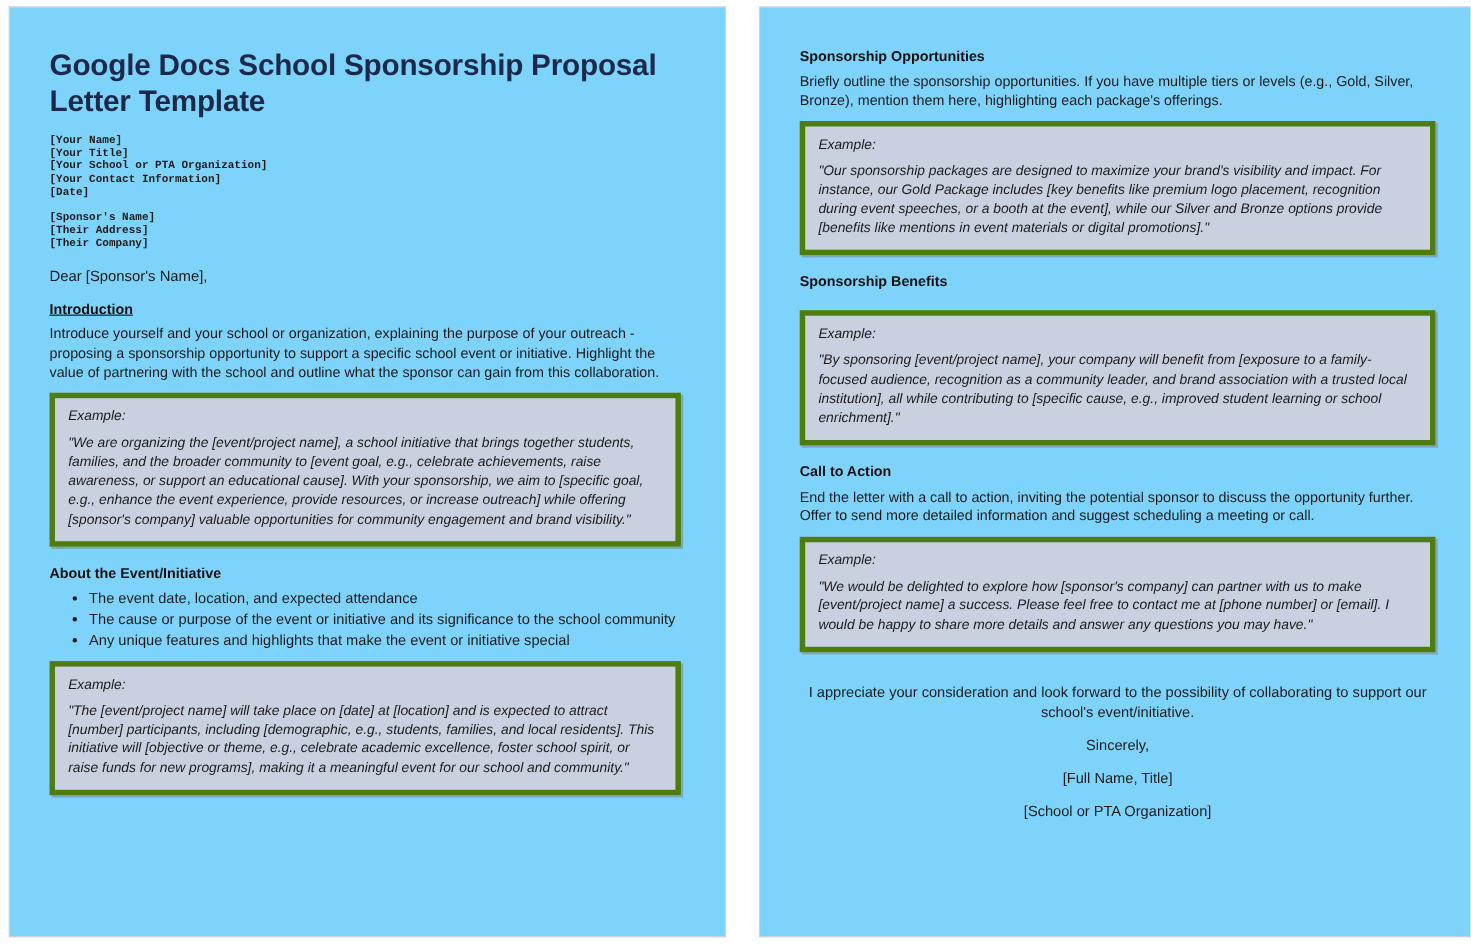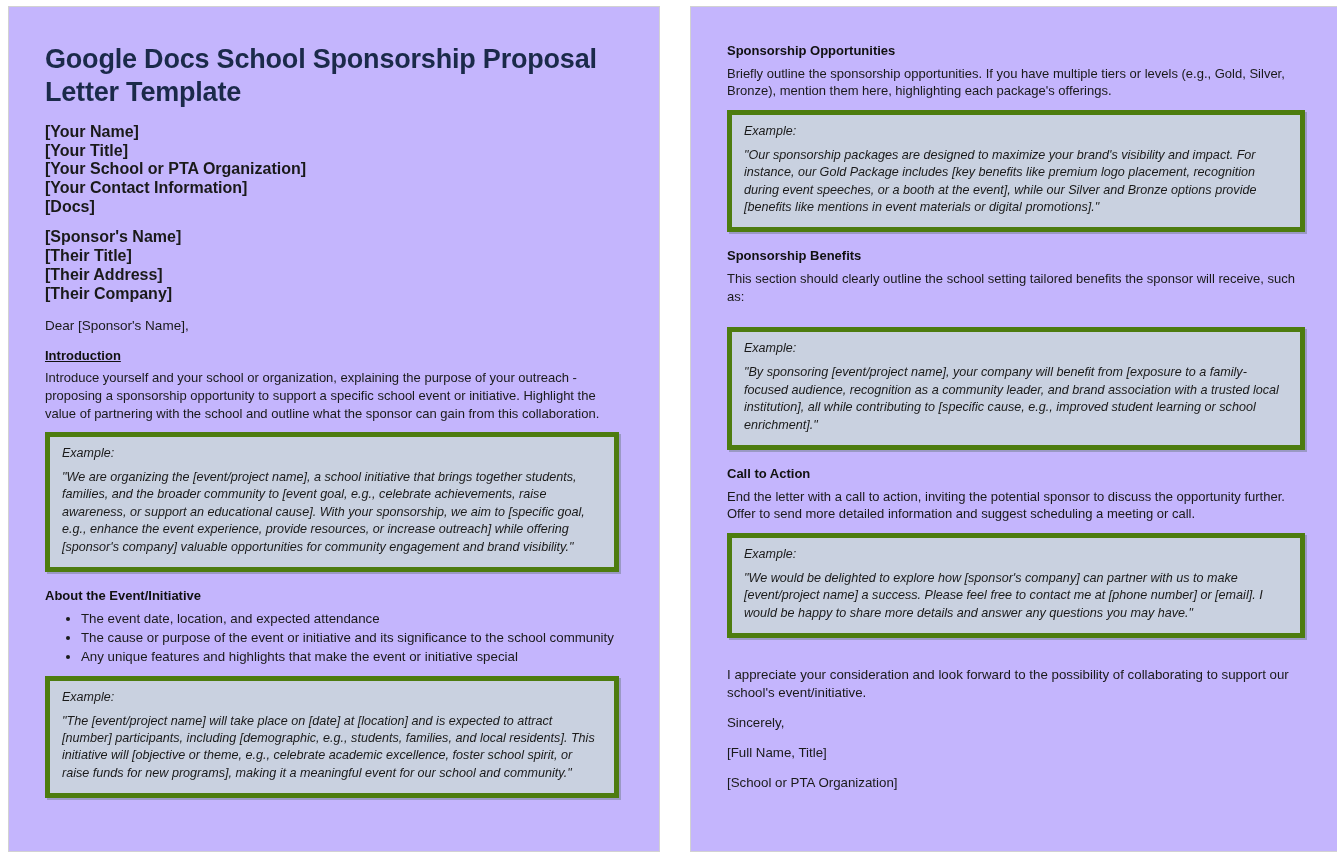--- a/index.html
+++ b/index.html
@@ -13,21 +13,21 @@
   .canvas {
     position: relative;
     width: 1337px;
     height: 858px;
     background: #ffffff;
     overflow: hidden;
   }
   .page {
     position: absolute;
     top: 6px;
-    background: #c4b5fd;
+    background: #7dd3fc;
     border: 1px solid #d2d2d2;
     box-sizing: border-box;
   }
   .page-left {
     left: 8px;
     width: 652px;
     height: 846px;
     padding: 36px 40px 0 36px;
   }
   .page-right {
@@ -41,24 +41,25 @@
     line-height: 1.22;
     font-weight: bold;
     color: #1b2a4a;
     letter-spacing: -0.2px;
     margin: 0 0 14px 0;
   }
   .addr-block {
     margin: 0 0 0 0;
   }
   .addr-line {
-    font-size: 16px;
+    font-size: 10px;
     font-weight: bold;
     color: #1a1a1a;
     line-height: 1.17;
+    font-family: Liberation Mono, monospace;
   }
   .gap-block { height: 12px; }
   .salutation {
     font-size: 13.5px;
     color: #1a1a1a;
     margin: 14px 0 12px 0;
     line-height: 1.35;
   }
   .section-head {
     font-size: 13px;
@@ -104,46 +105,46 @@
     font-size: 12.6px;
     font-style: italic;
     color: #1a1a1a;
     line-height: 1.38;
   }
   .closing-line {
     font-size: 13.3px;
     color: #1a1a1a;
     line-height: 1.35;
     margin: 0 0 12px 0;
+    text-align: center;
   }
   .spacer-12 { height: 12px; }
   .spacer-8 { height: 8px; }
 </style>
 </head>
 <body>
 
 <div class="canvas">
 
   <div class="page page-left">
 
     <h1 class="doc-title">Google Docs School Sponsorship Proposal Letter Template</h1>
 
     <div class="addr-block">
       <div class="addr-line">[Your Name]</div>
       <div class="addr-line">[Your Title]</div>
       <div class="addr-line">[Your School or PTA Organization]</div>
       <div class="addr-line">[Your Contact Information]</div>
-      <div class="addr-line">[Docs]</div>
+      <div class="addr-line">[Date]</div>
     </div>
 
     <div class="gap-block"></div>
 
     <div class="addr-block">
       <div class="addr-line">[Sponsor's Name]</div>
-      <div class="addr-line">[Their Title]</div>
       <div class="addr-line">[Their Address]</div>
       <div class="addr-line">[Their Company]</div>
     </div>
 
     <div class="salutation">Dear [Sponsor's Name],</div>
 
     <div class="section-head underline">Introduction</div>
     <div class="body-text">Introduce yourself and your school or organization, explaining the purpose of your outreach - proposing a sponsorship opportunity to support a specific school event or initiative. Highlight the value of partnering with the school and outline what the sponsor can gain from this collaboration.</div>
 
     <div class="example-box">
@@ -169,21 +170,20 @@
 
     <div class="section-head">Sponsorship Opportunities</div>
     <div class="body-text">Briefly outline the sponsorship opportunities. If you have multiple tiers or levels (e.g., Gold, Silver, Bronze), mention them here, highlighting each package's offerings.</div>
 
     <div class="example-box">
       <div class="example-label">Example:</div>
       <div class="example-text">"Our sponsorship packages are designed to maximize your brand's visibility and impact. For instance, our Gold Package includes [key benefits like premium logo placement, recognition during event speeches, or a booth at the event], while our Silver and Bronze options provide [benefits like mentions in event materials or digital promotions]."</div>
     </div>
 
     <div class="section-head">Sponsorship Benefits</div>
-    <div class="body-text">This section should clearly outline the school setting tailored benefits the sponsor will receive, such as:</div>
 
     <div class="spacer-8"></div>
 
     <div class="example-box">
       <div class="example-label">Example:</div>
       <div class="example-text">"By sponsoring [event/project name], your company will benefit from [exposure to a family-focused audience, recognition as a community leader, and brand association with a trusted local institution], all while contributing to [specific cause, e.g., improved student learning or school enrichment]."</div>
     </div>
 
     <div class="section-head">Call to Action</div>
     <div class="body-text">End the letter with a call to action, inviting the potential sponsor to discuss the opportunity further. Offer to send more detailed information and suggest scheduling a meeting or call.</div>

